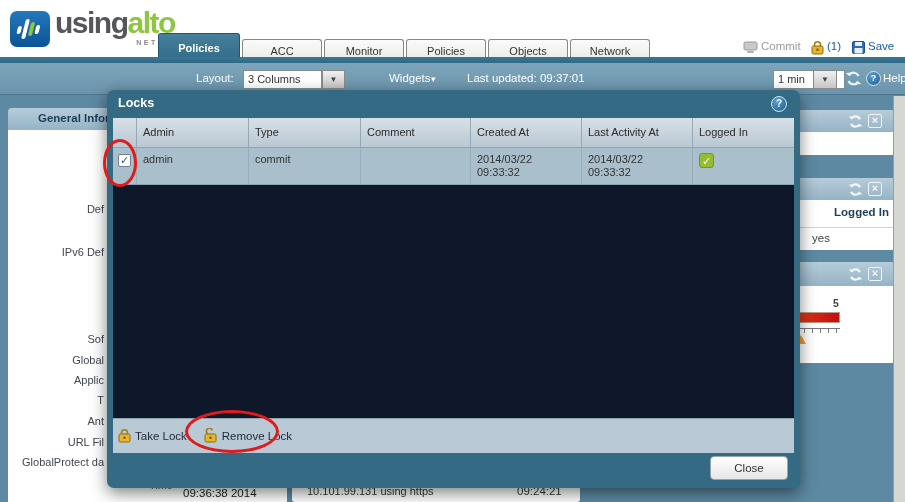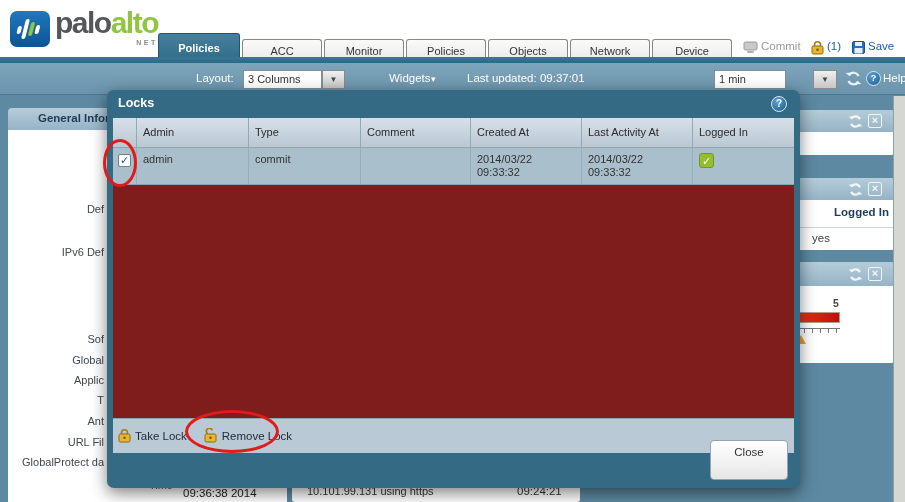--- a/index.html
+++ b/index.html
@@ -75,36 +75,36 @@
   .gauge-marker { position:absolute; left:209px; top:49px; width:0; height:0;
                border-left:5px solid transparent; border-right:5px solid transparent; border-bottom:9px solid #ef9f28; }
 
   .scroll-strip { position:absolute; left:893px; top:1px; width:12px; height:406px; background:#d5d8d2; border-left:1px solid #90a0a8; cursor:pointer; }
 
   
   .modal { position:absolute; left:107px; top:90px; width:693px; height:398px; background:#346a83;
            border-radius:7px; box-shadow:0 5px 16px rgba(0,0,0,.5); z-index:10; }
   .modal-title { position:absolute; left:11px; top:6px; color:#fff; font-weight:bold; font-size:12.5px; }
   .modal-help { position:absolute; right:13px; top:6px; width:16px; height:16px; font-size:10px; line-height:14px; }
-  .modal-table { position:absolute; left:6px; top:28px; width:681px; height:300px; background:#7f1d1d; overflow:hidden; }
+  .modal-table { position:absolute; left:6px; top:28px; width:681px; height:300px; background:#0f172a; overflow:hidden; }
   .t-head, .t-row { display:grid; grid-template-columns:24px 112px 112px 110px 111px 111px 1fr; }
   .t-head { height:30px; background:linear-gradient(#d8e0e7,#b9c8d3); border-bottom:1px solid #8fa5b2; }
   .t-head .cell { font-size:11px; color:#2b2b2b; padding:8px 6px 0 6px; border-right:1px solid #93a9b6; cursor:pointer; }
   .t-head .cell:last-child { border-right:none; }
   .t-row { height:37px; background:#a9bfcc; border-bottom:1px solid #8ba2b1; cursor:pointer; }
   .t-row .cell { font-size:11px; color:#333; padding:5px 6px 0 6px; border-right:1px solid #97adba; line-height:13px; }
   .t-row .cell:last-child { border-right:none; }
   .checkbox { width:13px; height:13px; margin:6px auto 0; background:#fff; border:1px solid #6f8191; border-radius:2px;
               font-size:11px; font-weight:bold; color:#2d4f9e; line-height:11px; text-align:center; cursor:pointer; }
   .green-check { width:15px; height:15px; margin-top:5px; margin-left:6px; background:#94bd2f; border:1px solid #76981f;
               border-radius:3px; color:#fff; font-weight:bold; font-size:11px; line-height:14px; text-align:center; }
   .lock-bar { position:absolute; left:6px; right:6px; bottom:35px; height:35px; background:#b9c9d5;
               border-top:1px solid #8fa3b1; display:flex; align-items:center; padding-left:5px; }
   .lock-btn { display:flex; align-items:center; gap:4px; margin-right:16px; font-size:11.5px; color:#1e2a33; cursor:pointer; }
-  .close-btn { position:absolute; right:12px; bottom:8px; width:78px; height:40px; background:linear-gradient(#ffffff,#e6e6e6);
+  .close-btn { position:absolute; right:12px; bottom:8px; width:78px; height:24px; background:linear-gradient(#ffffff,#e6e6e6);
               border:1px solid #98a4ad; border-radius:4px; font-size:11.5px; color:#333; text-align:center; line-height:22px; cursor:pointer; }
 
   
   .ellipse { position:absolute; border:3px solid #e01b1b; border-radius:50%; z-index:20; pointer-events:none; }
   .ellipse-checkbox { left:103px; top:139px; width:34px; height:48px; }
   .ellipse-remove { left:185px; top:410px; width:94px; height:43px; }
 </style>
 </head>
 <body>
 
@@ -119,31 +119,30 @@
       </linearGradient>
         </defs>
       <rect x="0" y="0" width="40" height="36" rx="7" fill="url(#lg)"></rect>
       <g transform="skewX(-14) translate(8,0)">
         <rect x="4" y="15" width="4" height="8" rx="2" fill="#fff"></rect>
         <rect x="10" y="8" width="4" height="20" rx="2" fill="#fff"></rect>
         <rect x="16" y="11" width="4" height="14" rx="2" fill="#8ec63f"></rect>
         <rect x="22" y="14" width="4" height="9" rx="2" fill="#fff"></rect>
       </g>
     </svg>
-    <div class="logo-text"><span class="logo-word1">palo</span><span class="logo-word2">alto</span></div>
+    <div class="logo-text"><span class="logo-word1">using</span><span class="logo-word2">alto</span></div>
     <div class="logo-tagline">NETWORKS</div>
 
     <div class="tabs">
       <div class="tab active">Policies</div>
       <div class="tab">ACC</div>
       <div class="tab">Monitor</div>
       <div class="tab">Policies</div>
       <div class="tab">Objects</div>
       <div class="tab">Network</div>
-      <div class="tab">Device</div>
     </div>
 
     <div class="top-actions">
       <span style="position:absolute; left:-162px; top:1px;">
         <svg width="15" height="13" viewBox="0 0 15 13">
             <rect x="1" y="1" width="13" height="8" rx="1.5" fill="#c9c9c9" stroke="#9a9a9a"></rect>
             <rect x="4" y="10" width="7" height="2" rx="1" fill="#b0b0b0"></rect>
           </svg>
       </span>
       <span class="commit-label" style="position:absolute; left:-144px;">Commit</span>
@@ -174,21 +173,21 @@
     <div class="select-arrow" style="left:322px;">▼</div>
     <div class="grid-icon">
         <i></i>
         <i></i>
         <i></i>
         <i></i>
       </div>
     <span class="lbl" style="left:389px;">Widgets</span>
     <span class="lbl caret" style="left:431px; top:11px;">▾</span>
     <span class="lbl" style="left:467px;">Last updated: 09:37:01</span>
-    <div class="selectbox" style="left:714px; width:72px;">1 min</div>
+    <div class="selectbox" style="left:773px; width:72px;">1 min</div>
     <div class="select-arrow" style="left:813px; width:24px;">▼</div>
     <span style="position:absolute; left:845px; top:7px; cursor:pointer;">
       <svg width="17" height="17" viewBox="0 0 17 17">
         <path d="M13.5 6 A5.5 5.5 0 0 0 4 5" fill="none" stroke="#eaf2f7" stroke-width="2.2"></path>
         <path d="M3.5 11 A5.5 5.5 0 0 0 13 12" fill="none" stroke="#eaf2f7" stroke-width="2.2"></path>
         <path d="M3 1 L3 6 L8 6 Z" fill="#eaf2f7" transform="rotate(-50 4 4.5)"></path>
         <path d="M14 16 L14 11 L9 11 Z" fill="#eaf2f7" transform="rotate(-50 13 12.5)"></path>
       </svg>
     </span>
     <div class="help-circle" style="position:absolute; left:866px; top:8px; width:15px; height:15px; font-size:9px; line-height:13px;">?</div>

